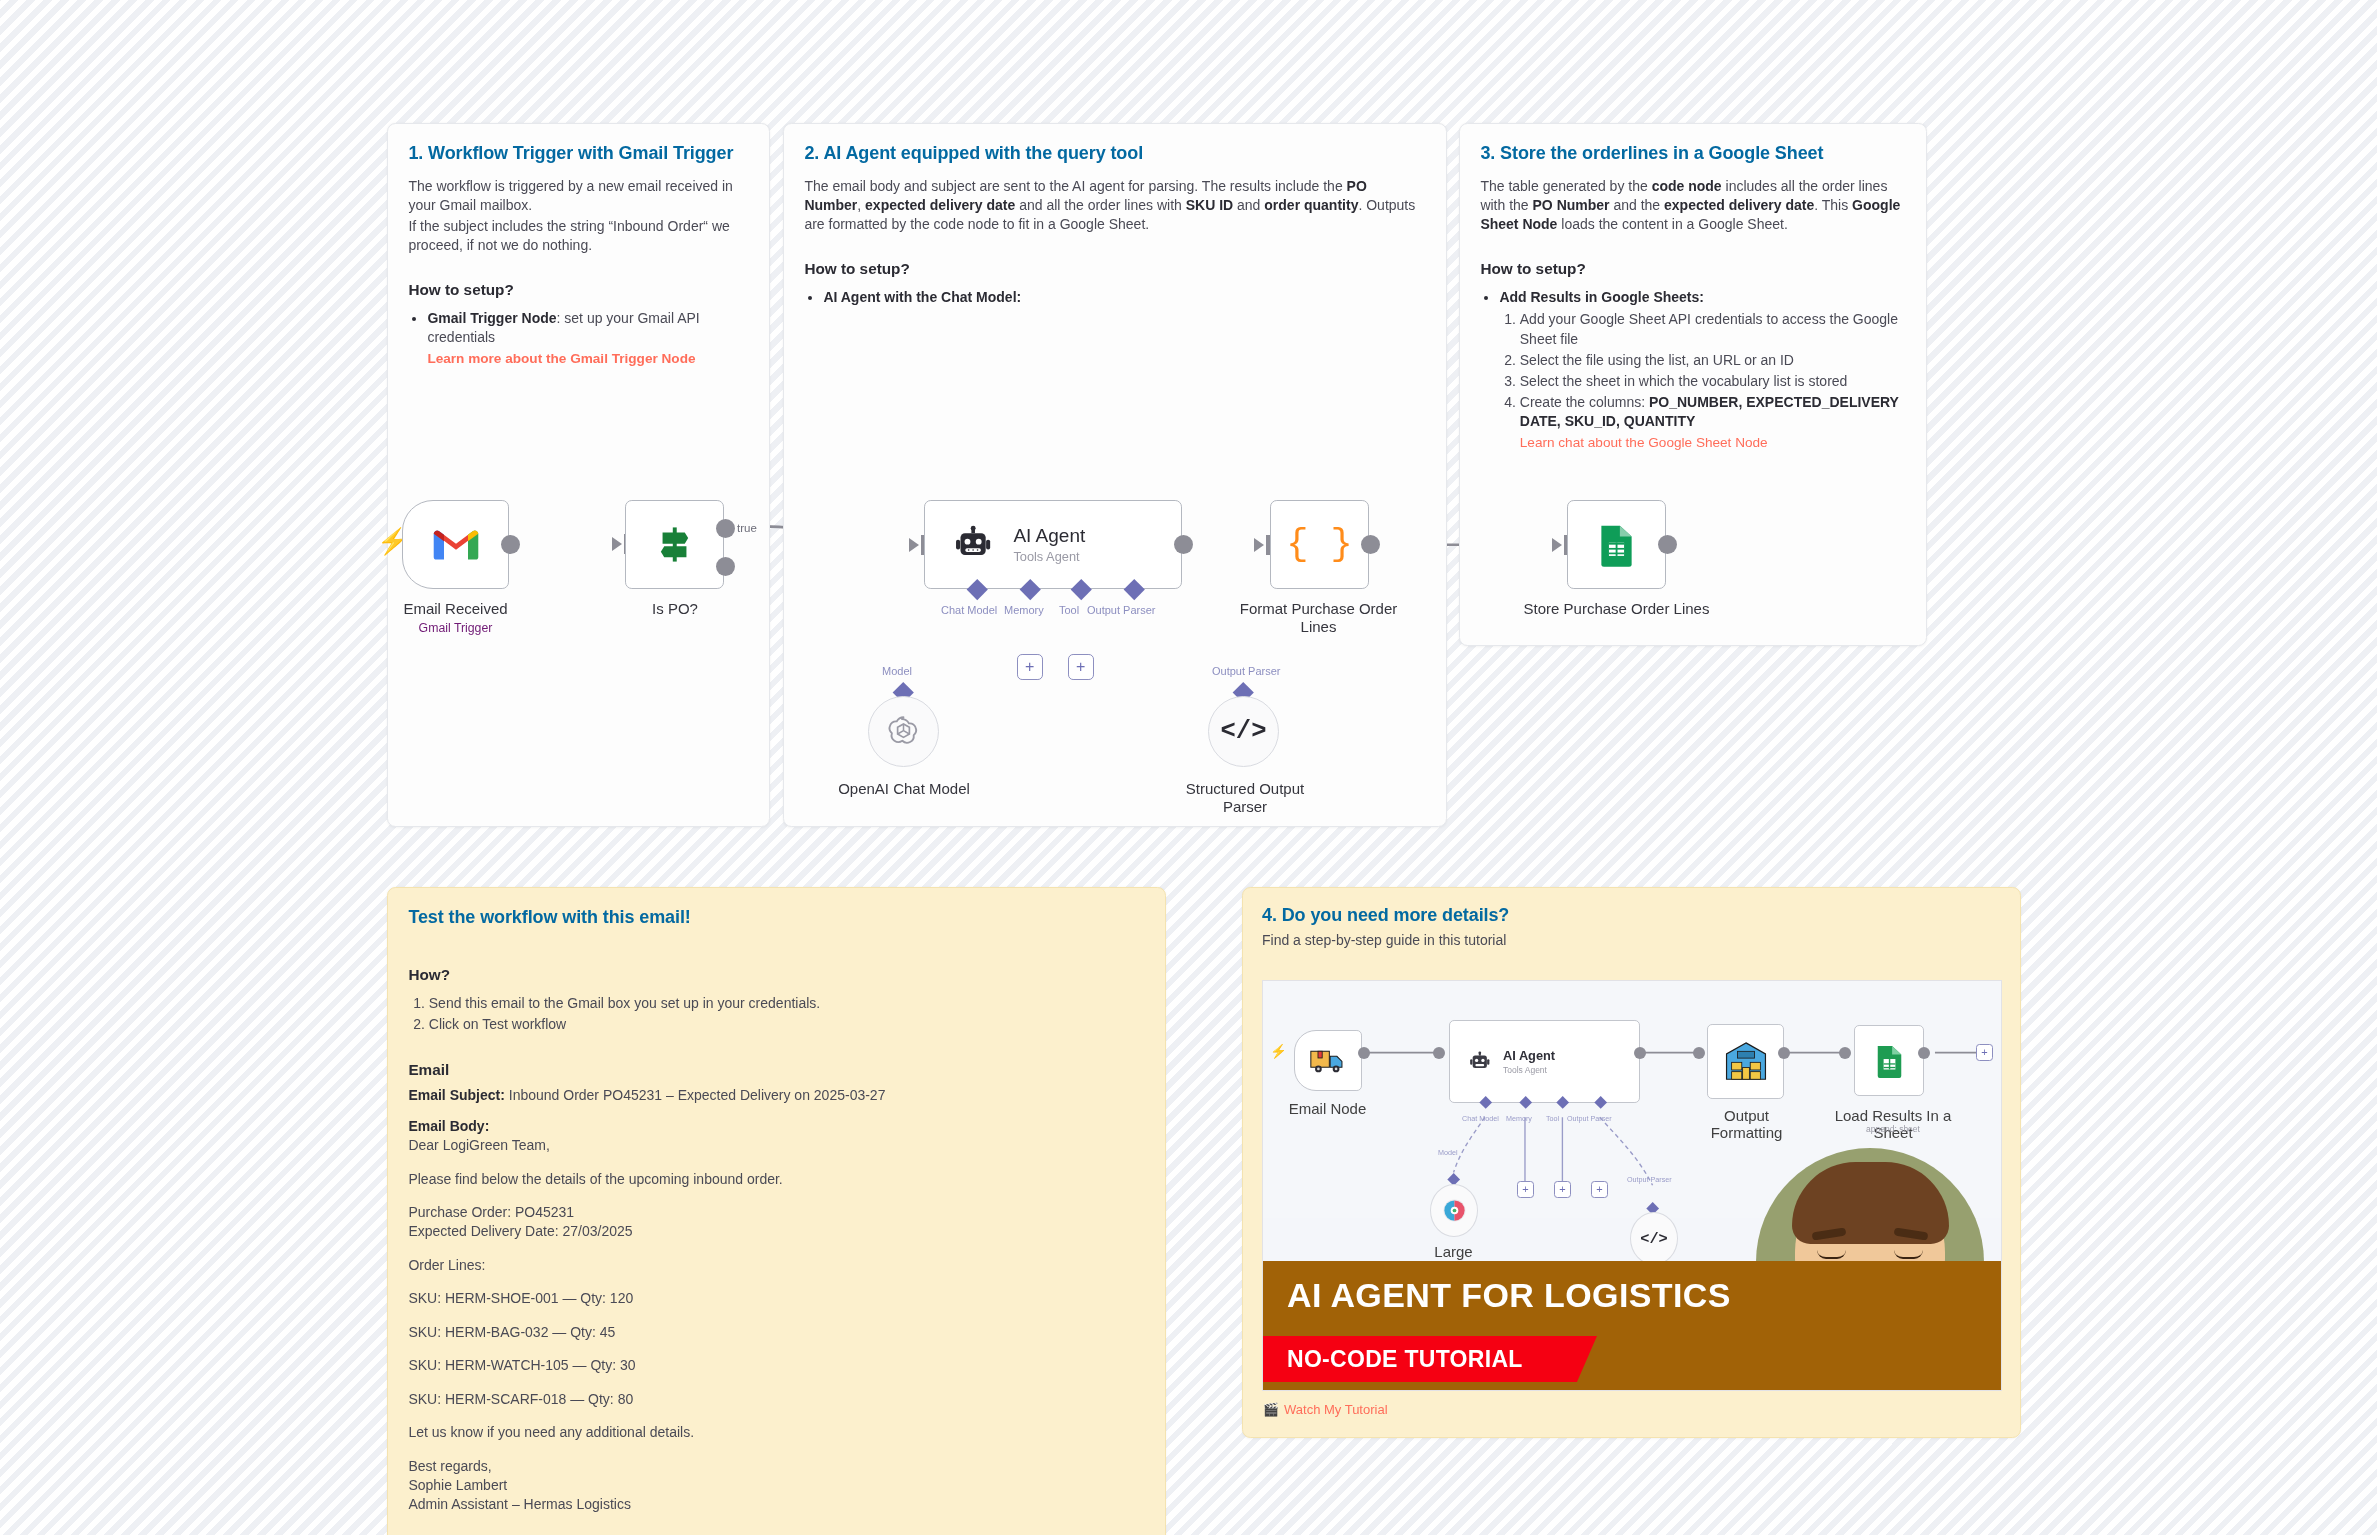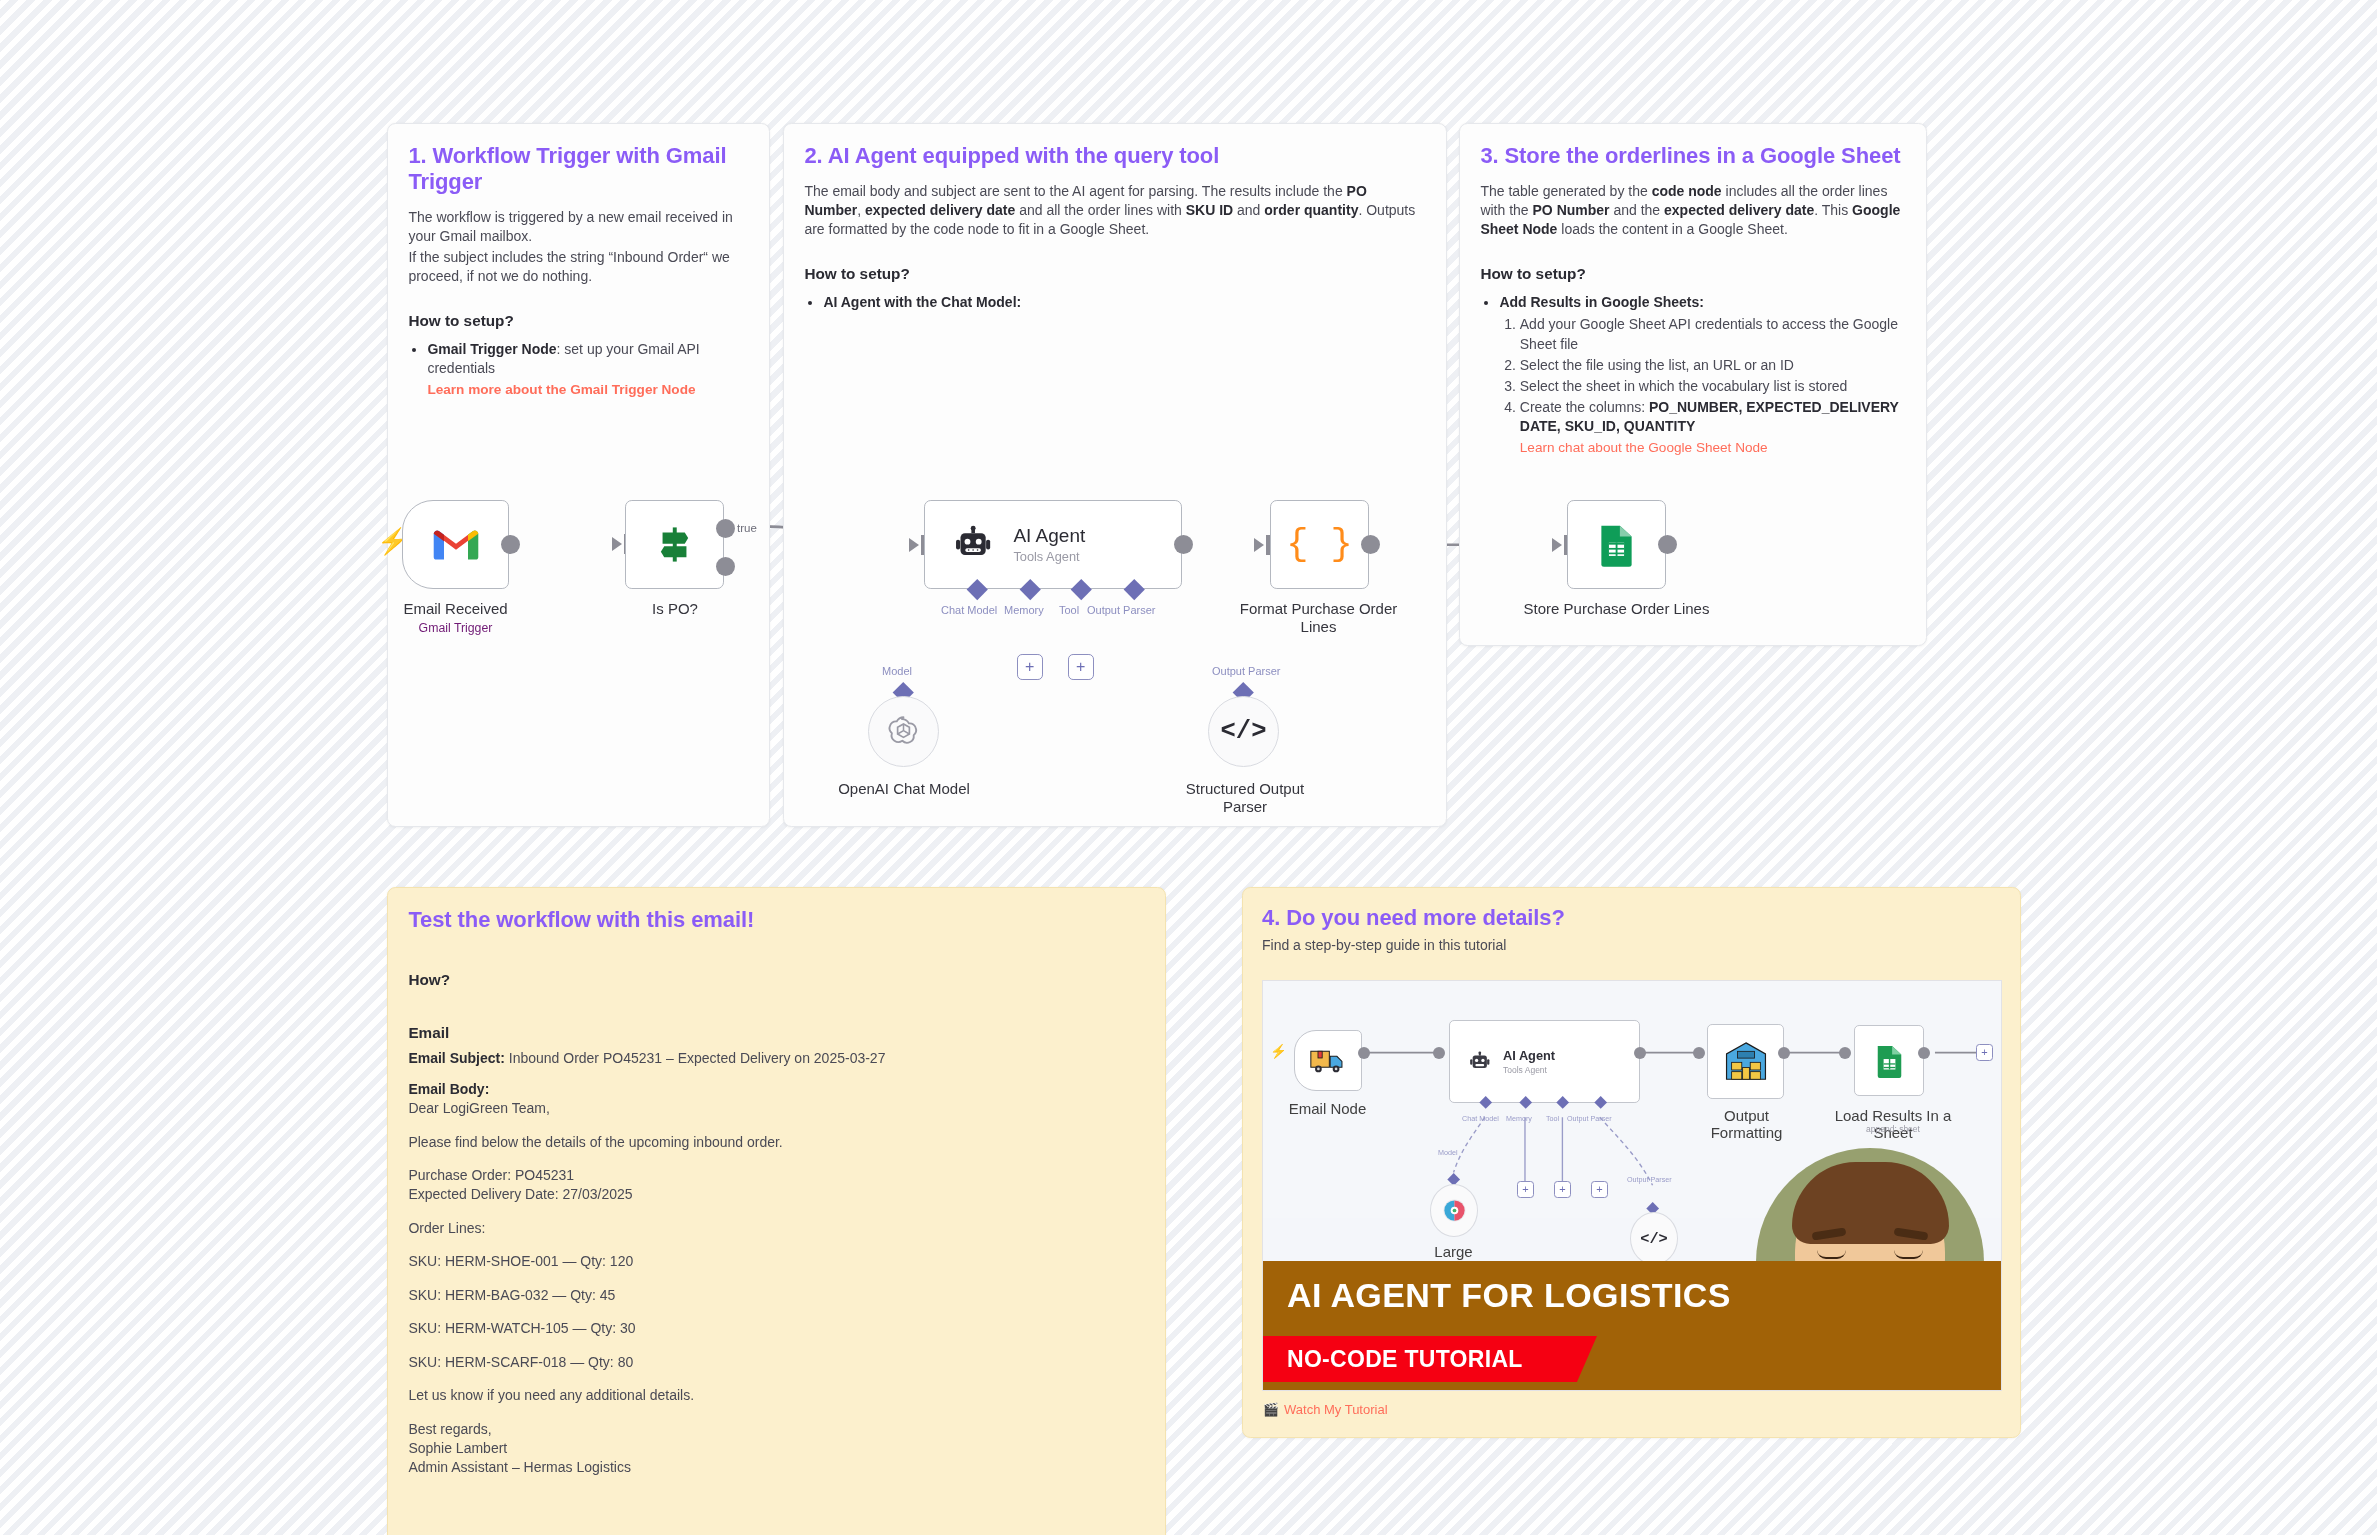--- a/index.html
+++ b/index.html
@@ -26,23 +26,23 @@
     border: 0.9px solid #e6e8ec;
     box-shadow: 0 0.9px 2.6px rgba(0,0,0,0.05);
     padding: 19px 20.4px 15.3px 20.4px;
     color: #3c3c46;
   }
   .note.yellow {
     background: #fcf0cd;
     border: 0.9px solid #f4e3b0;
   }
   .note h3 {
-    font-size: 22px;
+    font-size: 18px;
     font-weight: 700;
-    color: #8b5cf6;
+    color: #0369a1;
     margin-bottom: 12.8px;
     letter-spacing: -0.1px;
   }
   .note p, .note li {
     font-size: 14px;
     line-height: 1.38;
     color: #4a4a55;
   }
   .note p { margin-bottom: 1.7px; }
   .note .how {
@@ -388,20 +388,24 @@
   <div class="round-node" style="left:1208px; top:696px;">
     <span style="font-size:25.5px; font-weight:700; color:#2b2b33; font-family:'Liberation Mono', monospace;">&lt;/&gt;</span>
   </div>
   <div class="node-label" style="left:1166px; top:780px; width:158px;">Structured Output Parser</div>
 </div>
 
 <div class="note yellow email-note" style="left:387px; top:887px; width:779px; height:672px;">
   <h3>Test the workflow with this email!</h3>
   <div class="sph"></div>
   <div class="how" style="margin-top:0;">How?</div>
+  <ol style="margin-left:20.4px;">
+    <li>Send this email to the Gmail box you set up in your credentials.</li>
+    <li>Click on Test workflow</li>
+  </ol>
   <div class="sph"></div>
   <div class="how" style="margin-top:0; margin-bottom:6.8px;">Email</div>
   <p style="margin-bottom:12px;">
     <b>Email Subject:</b><span> Inbound Order PO45231 – Expected Delivery on 2025-03-27</span>
   </p>
   <p><b>Email Body:</b></p>
   <p>Dear LogiGreen Team,</p>
   <div class="sp"></div>
   <p>Please find below the details of the upcoming inbound order.</p>
   <div class="sp"></div>

